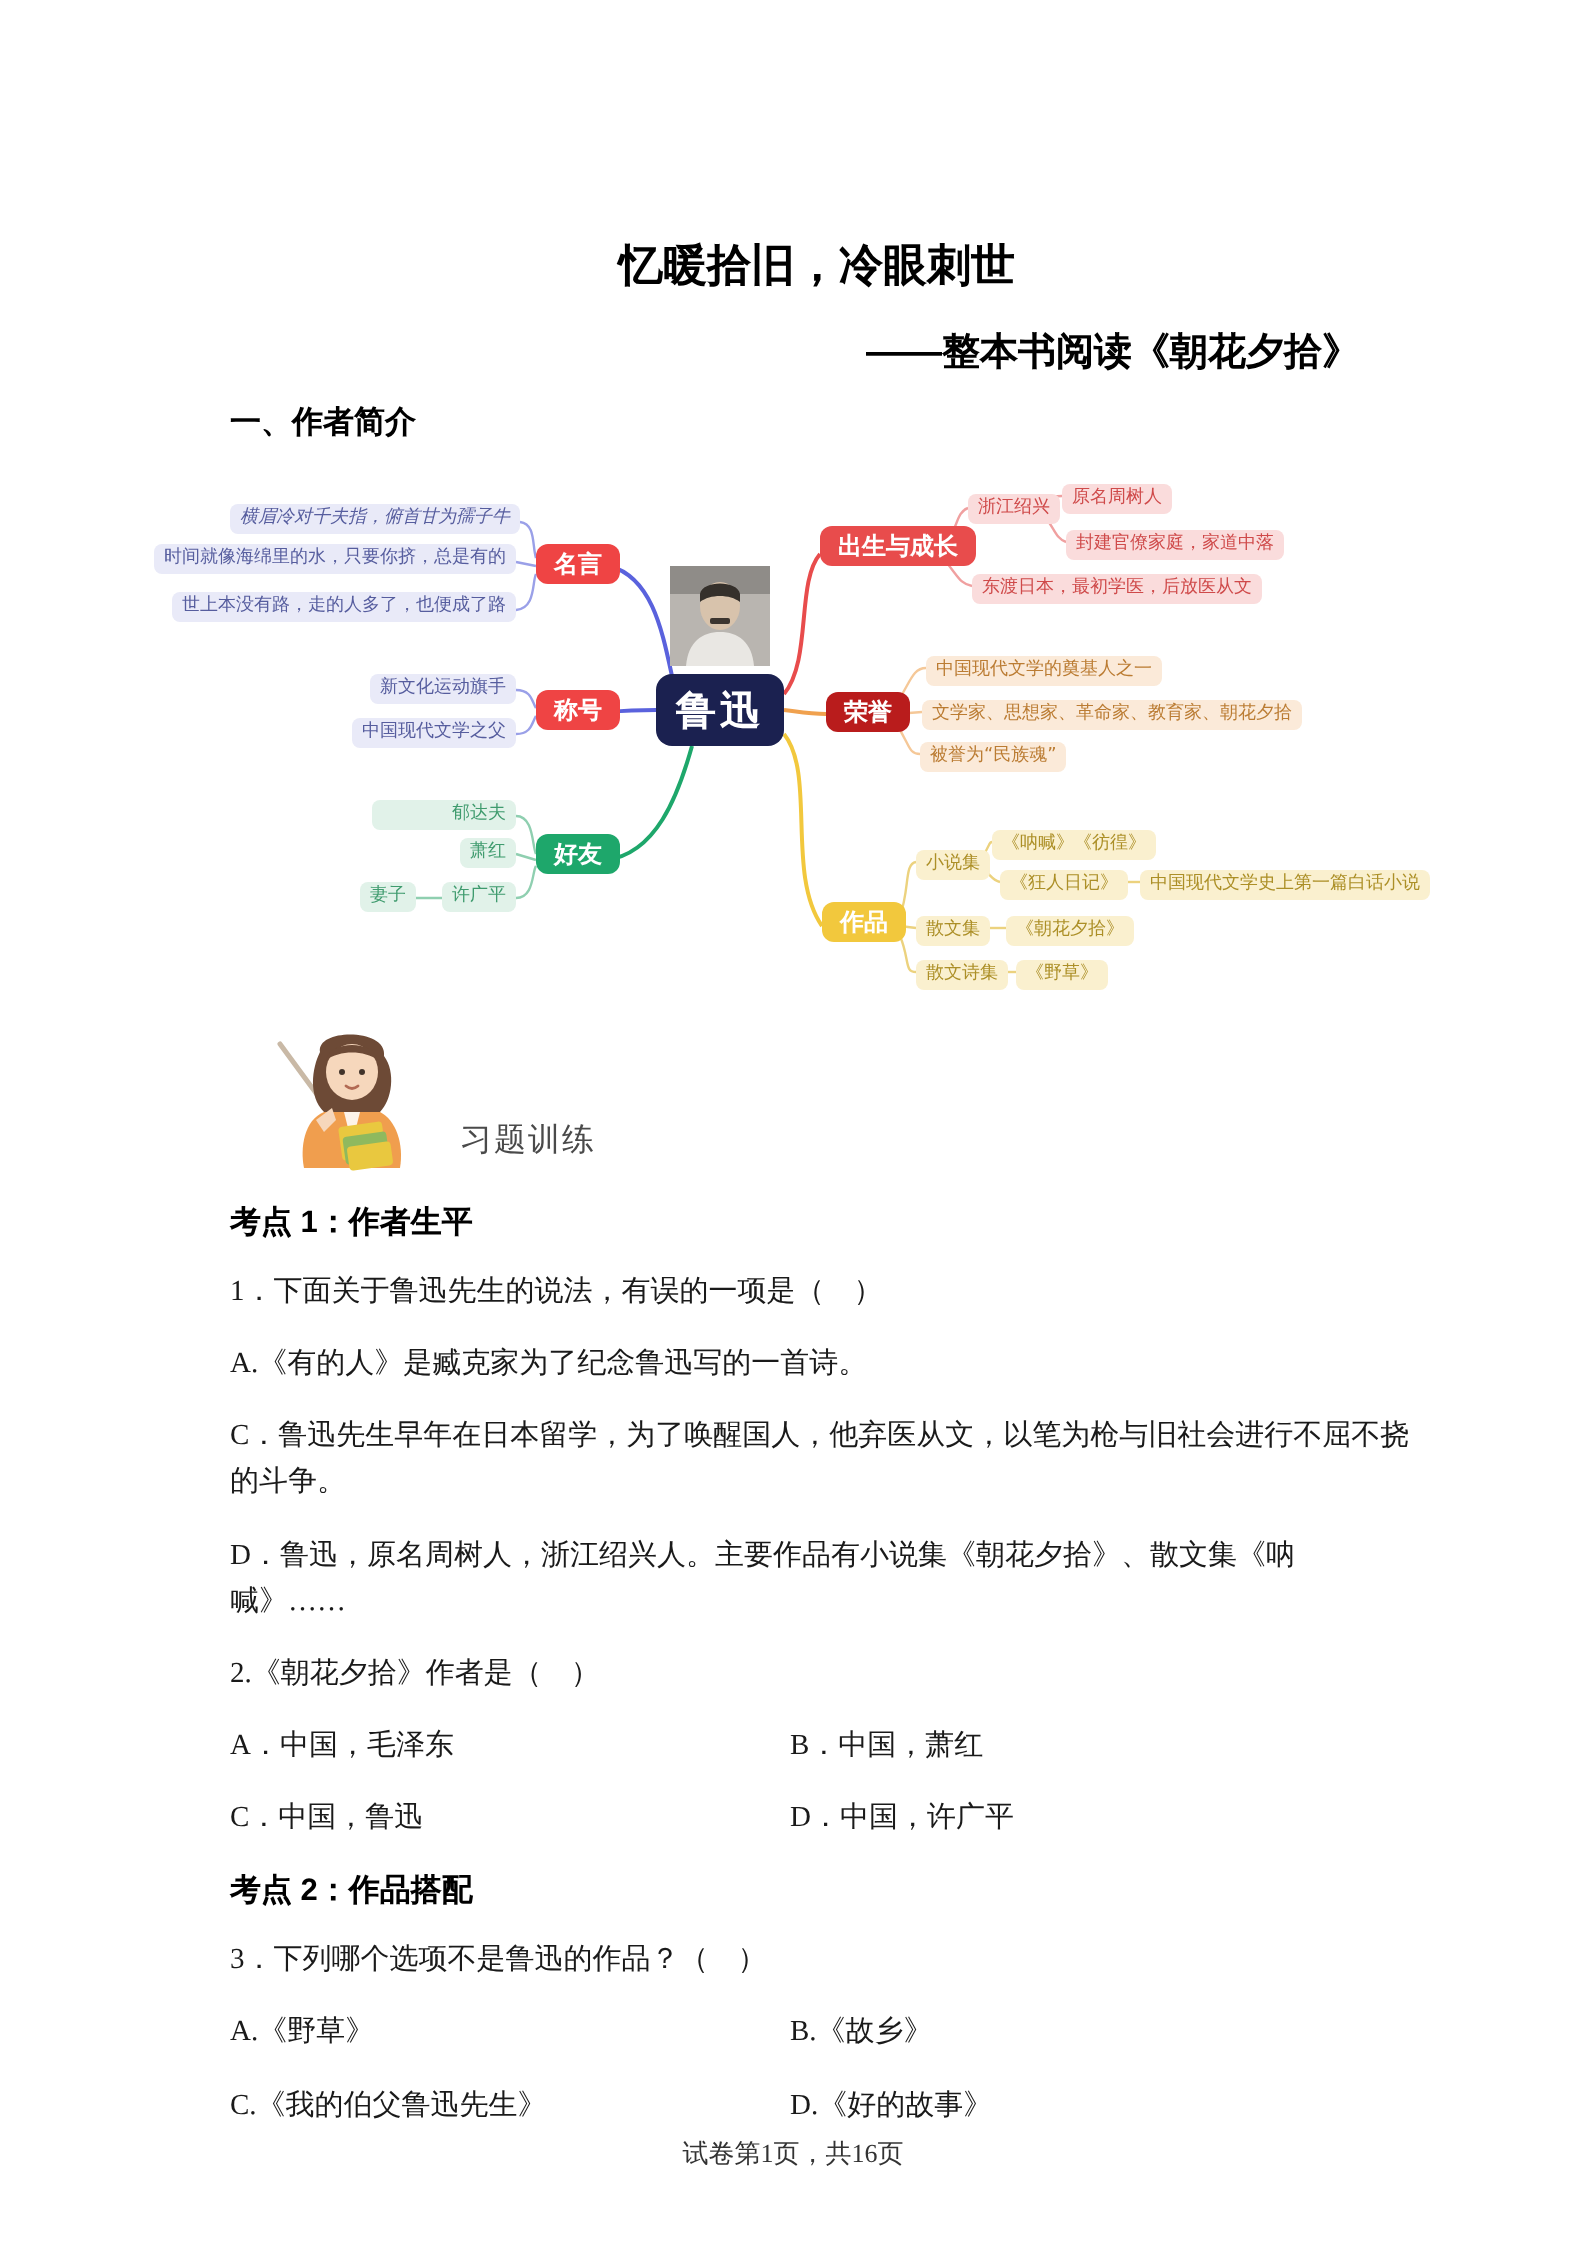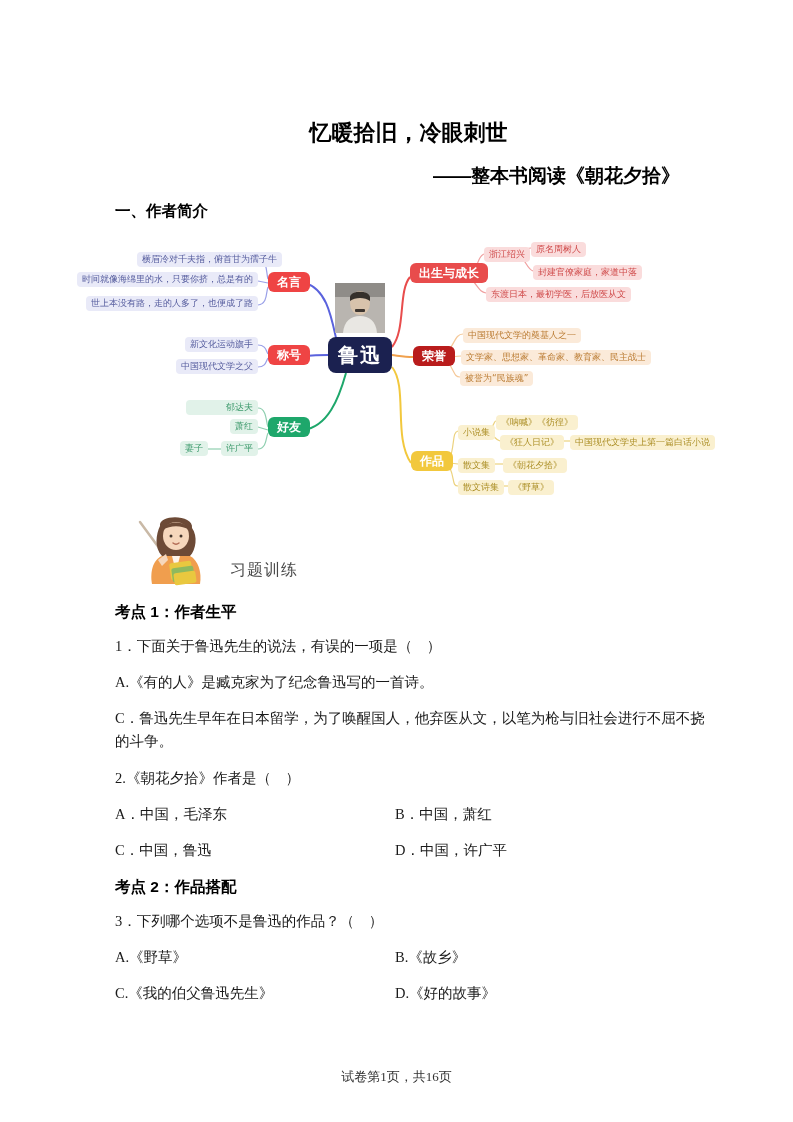--- a/index.html
+++ b/index.html
@@ -112,21 +112,21 @@
         <rect x="0" y="0" width="50" height="14" fill="#8f8c88"></rect>
         <path d="M8,50 C9,38 16,33 25,33 C34,33 41,38 42,50 Z" fill="#e9e7e3"></path>
         <ellipse cx="25" cy="20" rx="10" ry="12" fill="#d8c3ac"></ellipse>
         <path d="M15,14 C16,7 34,7 35,14 L35,18 C30,14 20,14 15,18 Z" fill="#35302b"></path>
         <rect x="20" y="26" width="10" height="3" rx="1" fill="#3c352f"></rect>
       </svg>
     </div>
     <div class="mm-center">鲁迅</div>
 
     <div class="mm-node c-blue" style="left:178px;top:37px;">名言</div>
-    <div class="mm-leaf c-blue-l" style="right:448px;top:17px;">横眉冷对千夫指，俯首甘为孺子牛</div>
+    <div class="mm-leaf c-blue-l" style="right:470px;top:17px;font-style:italic;">横眉冷对千夫指，俯首甘为孺子牛</div>
     <div class="mm-leaf c-blue-l" style="right:472px;top:37px;">时间就像海绵里的水，只要你挤，总是有的</div>
     <div class="mm-leaf c-blue-l" style="right:472px;top:61px;">世上本没有路，走的人多了，也便成了路</div>
 
     <div class="mm-node c-blue" style="left:178px;top:110px;">称号</div>
     <div class="mm-leaf c-blue-l" style="right:472px;top:102px;">新文化运动旗手</div>
     <div class="mm-leaf c-blue-l" style="right:472px;top:124px;">中国现代文学之父</div>
 
     <div class="mm-node c-green" style="left:178px;top:182px;">好友</div>
     <div class="mm-leaf c-green-l" style="right:472px;top:165px;padding-left:40px;">郁达夫</div>
     <div class="mm-leaf c-green-l" style="right:472px;top:184px;">萧红</div>
@@ -134,21 +134,21 @@
     <div class="mm-leaf c-green-l" style="right:522px;top:206px;">妻子</div>
 
     <div class="mm-node c-red" style="left:320px;top:28px;">出生与成长</div>
     <div class="mm-leaf c-red-l" style="left:394px;top:12px;">浙江绍兴</div>
     <div class="mm-leaf c-red-l" style="left:441px;top:7px;">原名周树人</div>
     <div class="mm-leaf c-red-l" style="left:443px;top:30px;">封建官僚家庭，家道中落</div>
     <div class="mm-leaf c-red-l" style="left:396px;top:52px;">东渡日本，最初学医，后放医从文</div>
 
     <div class="mm-node c-orange" style="left:323px;top:111px;">荣誉</div>
     <div class="mm-leaf c-orange-l" style="left:373px;top:93px;">中国现代文学的奠基人之一</div>
-    <div class="mm-leaf c-orange-l" style="left:371px;top:115px;">文学家、思想家、革命家、教育家、民主战士</div>
+    <div class="mm-leaf c-orange-l" style="left:371px;top:115px;">文学家、思想家、革命家、教育家、朝花夕拾</div>
     <div class="mm-leaf c-orange-l" style="left:370px;top:136px;">被誉为“民族魂”</div>
 
     <div class="mm-node c-yellow" style="left:321px;top:216px;">作品</div>
     <div class="mm-leaf c-yellow-l" style="left:368px;top:190px;">小说集</div>
     <div class="mm-leaf c-yellow-l" style="left:406px;top:180px;">《呐喊》《彷徨》</div>
     <div class="mm-leaf c-yellow-l" style="left:410px;top:200px;">《狂人日记》</div>
     <div class="mm-leaf c-yellow-l" style="left:480px;top:200px;">中国现代文学史上第一篇白话小说</div>
     <div class="mm-leaf c-yellow-l" style="left:368px;top:223px;">散文集</div>
     <div class="mm-leaf c-yellow-l" style="left:413px;top:223px;">《朝花夕拾》</div>
     <div class="mm-leaf c-yellow-l" style="left:368px;top:245px;">散文诗集</div>
@@ -172,20 +172,21 @@
       <rect x="42" y="60" width="22" height="12" rx="2" fill="#e9c83f" transform="rotate(-8 53 66)"></rect>
     </svg>
     <div class="exercise-label">习题训练</div>
   </div>
 
   <div class="exam">
     <div class="topic">考点 1：作者生平</div>
     <p>1．下面关于鲁迅先生的说法，有误的一项是（　）</p>
     <p>A.《有的人》是臧克家为了纪念鲁迅写的一首诗。</p>
     <p>C．鲁迅先生早年在日本留学，为了唤醒国人，他弃医从文，以笔为枪与旧社会进行不屈不挠的斗争。</p>
+    <p>D．鲁迅，原名周树人，浙江绍兴人。主要作品有小说集《朝花夕拾》、散文集《呐喊》……</p>
     <p>2.《朝花夕拾》作者是（　）</p>
     <div class="opt-row">
       <span class="col1">A．中国，毛泽东</span>
       <span>B．中国，萧红</span>
     </div>
     <div class="opt-row">
       <span class="col1">C．中国，鲁迅</span>
       <span>D．中国，许广平</span>
     </div>
     <div class="topic">考点 2：作品搭配</div>

